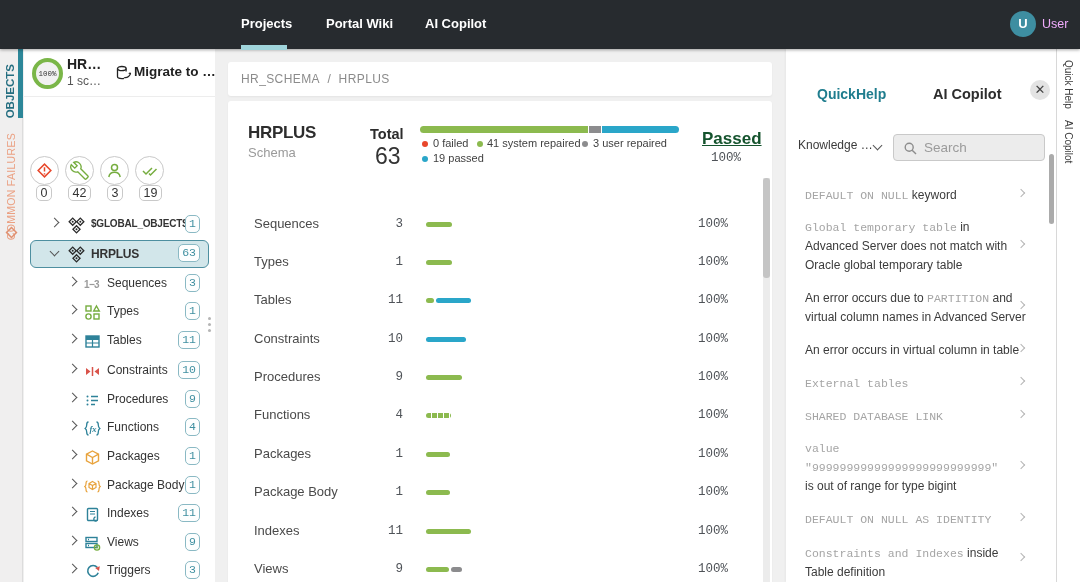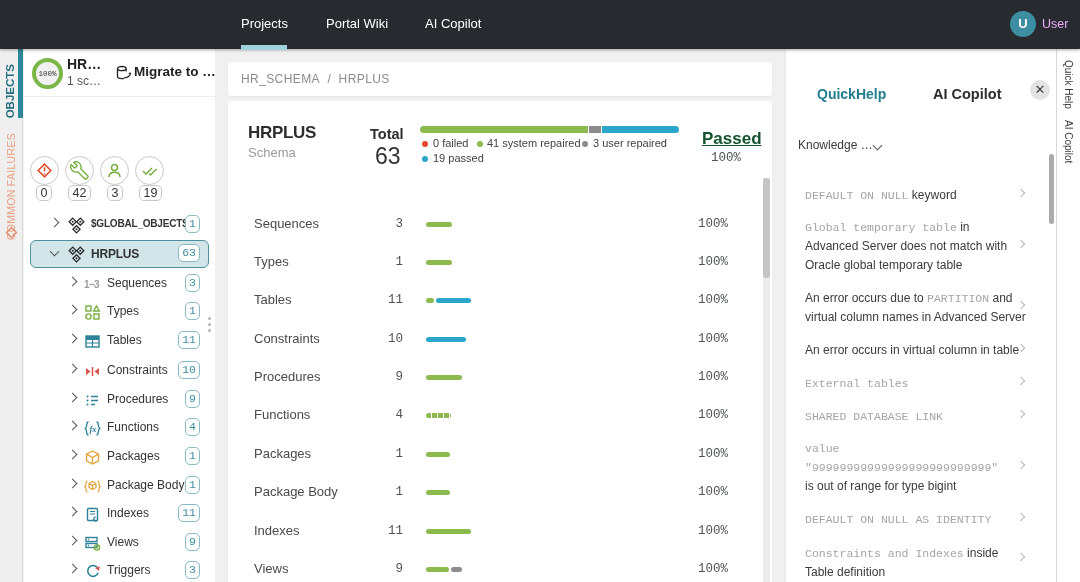--- a/index.html
+++ b/index.html
@@ -6,21 +6,21 @@
   html,body { width:1080px; height:582px; overflow:hidden; background:#f0f0f0;
     font-family:"Liberation Sans", sans-serif; }
   .abs { position:absolute; }
 
   
   #hdr { position:absolute; left:0; top:0; width:1080px; height:49px; background:#272b2f; box-shadow:0 1px 3px rgba(0,0,0,0.35); z-index:5; }
   #hdr-logo { position:absolute; left:0; top:0; width:215px; height:49px;
     background:linear-gradient(110deg,#428799 0%,#2a6478 55%,#1b4f63 100%); }
   #logo-txt { position:absolute; left:103px; top:7px; color:#fff; font-weight:bold;
     font-size:14px; line-height:16.5px; }
-  .tab { position:absolute; top:16px; color:#fff; font-weight:normal; font-size:13px; }
+  .tab { position:absolute; top:16px; color:#fff; font-weight:bold; font-size:13px; }
   #tab-underline { position:absolute; left:241px; top:45px; width:46px; height:5px; background:#9fd4db; }
   #avatar { position:absolute; left:1010px; top:11px; width:26px; height:26px; border-radius:50%;
     background:#3e8ea1; color:#fff; font-weight:bold; font-size:13px; text-align:center; line-height:26px; }
   #user-lbl { position:absolute; left:1042px; top:17px; color:#f0abfc; font-size:12.5px; }
 
   
   #lstrip { position:absolute; left:0; top:49px; width:23px; height:533px; background:#f0efef;
     border-right:1px solid #dcdcdc; }
   .vtext { writing-mode:vertical-rl; transform:rotate(180deg); white-space:nowrap; }
   #objects-lbl { position:absolute; left:4px; top:15px; font-size:11.5px; color:#256e80; font-weight:bold; }
@@ -424,20 +424,27 @@
   <div id="m-scroll"></div>
   <div id="m-thumb"></div>
 </div>
 
 <div id="rpanel">
   <div id="qh">QuickHelp</div>
   <div id="ai-title">AI Copilot</div>
   <div id="closebtn">✕</div>
   <div id="kn">Knowledge …</div>
   <div id="kn-chev"></div>
+  <div id="rp-search">
+    <svg class="abs" style="left:10px;top:7px" width="13" height="13" viewBox="0 0 13 13">
+      <circle cx="5.2" cy="5.2" r="4" fill="none" stroke="#8c8c8c" stroke-width="1.4"></circle>
+      <path d="M8.2 8.2 L12 12" stroke="#8c8c8c" stroke-width="1.4"></path>
+    </svg>
+    <span class="ph">Search</span>
+  </div>
   <div id="rp-thumb"></div>
   <div id="hitems">
       <div class="hitem" style="top:137px"><span class="hmono">DEFAULT ON NULL</span> keyword</div>
       <div class="hchev" style="top:141px"></div>
       <div class="hitem" style="top:169px"><span class="hmono">Global temporary table</span> in<br>Advanced Server does not match with<br>Oracle global temporary table</div>
       <div class="hchev" style="top:192px"></div>
       <div class="hitem" style="top:240px">An error occurs due to <span class="hmono">PARTITION</span> and<br>virtual column names in Advanced Server</div>
       <div class="hchev" style="top:253px"></div>
       <div class="hitem" style="top:292px">An error occurs in virtual column in table</div>
       <div class="hchev" style="top:296px"></div>

